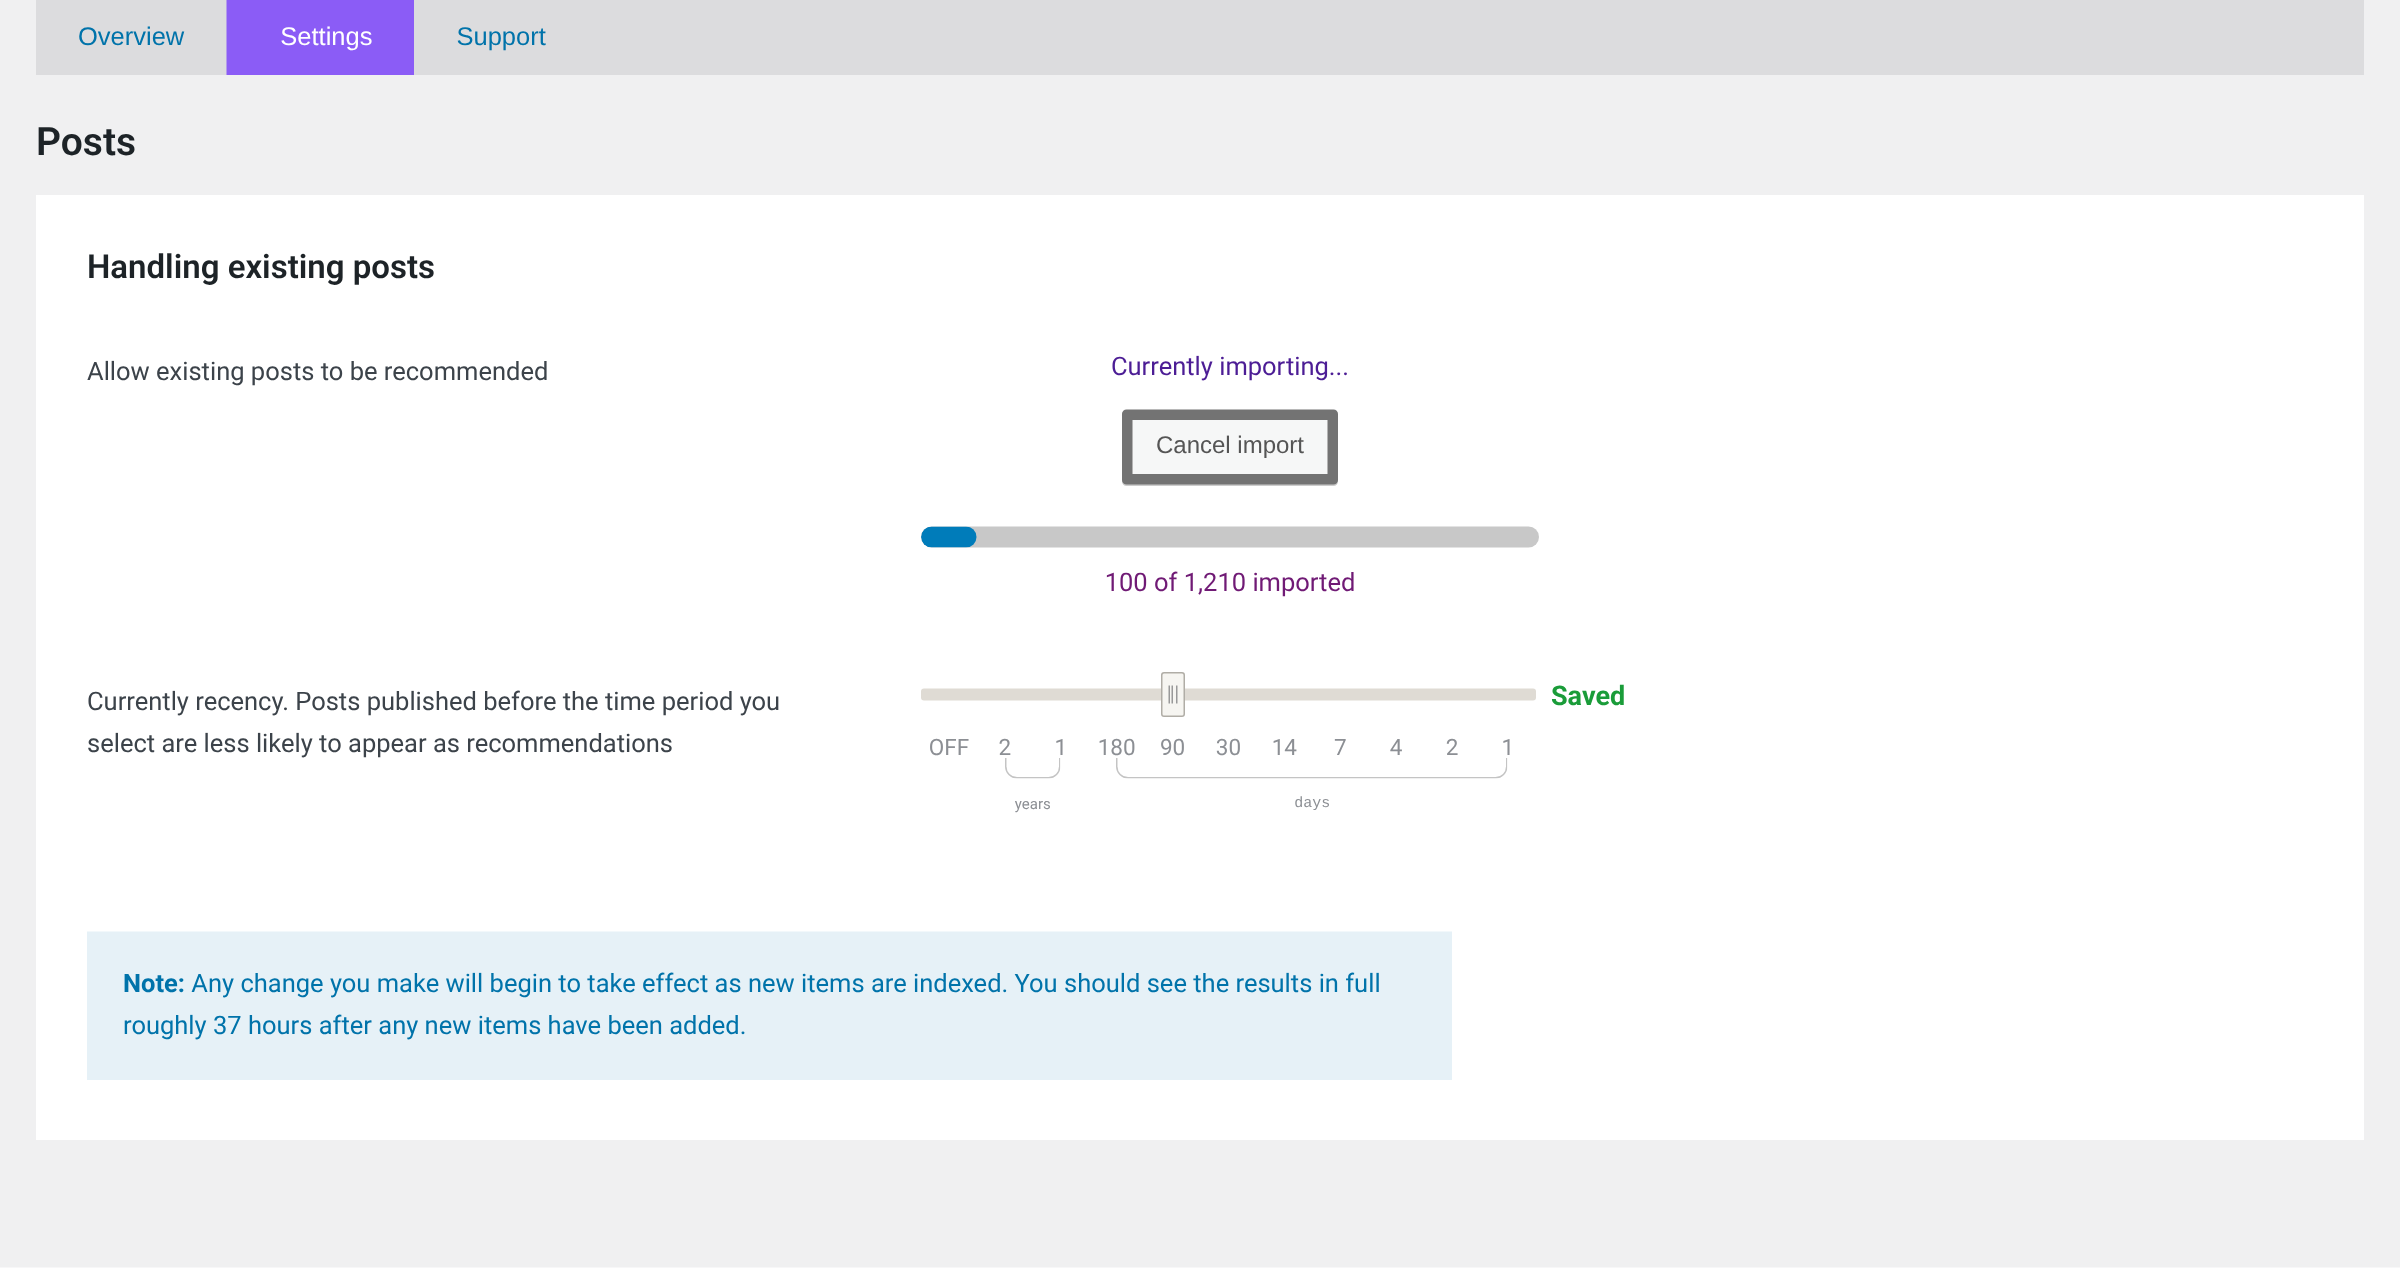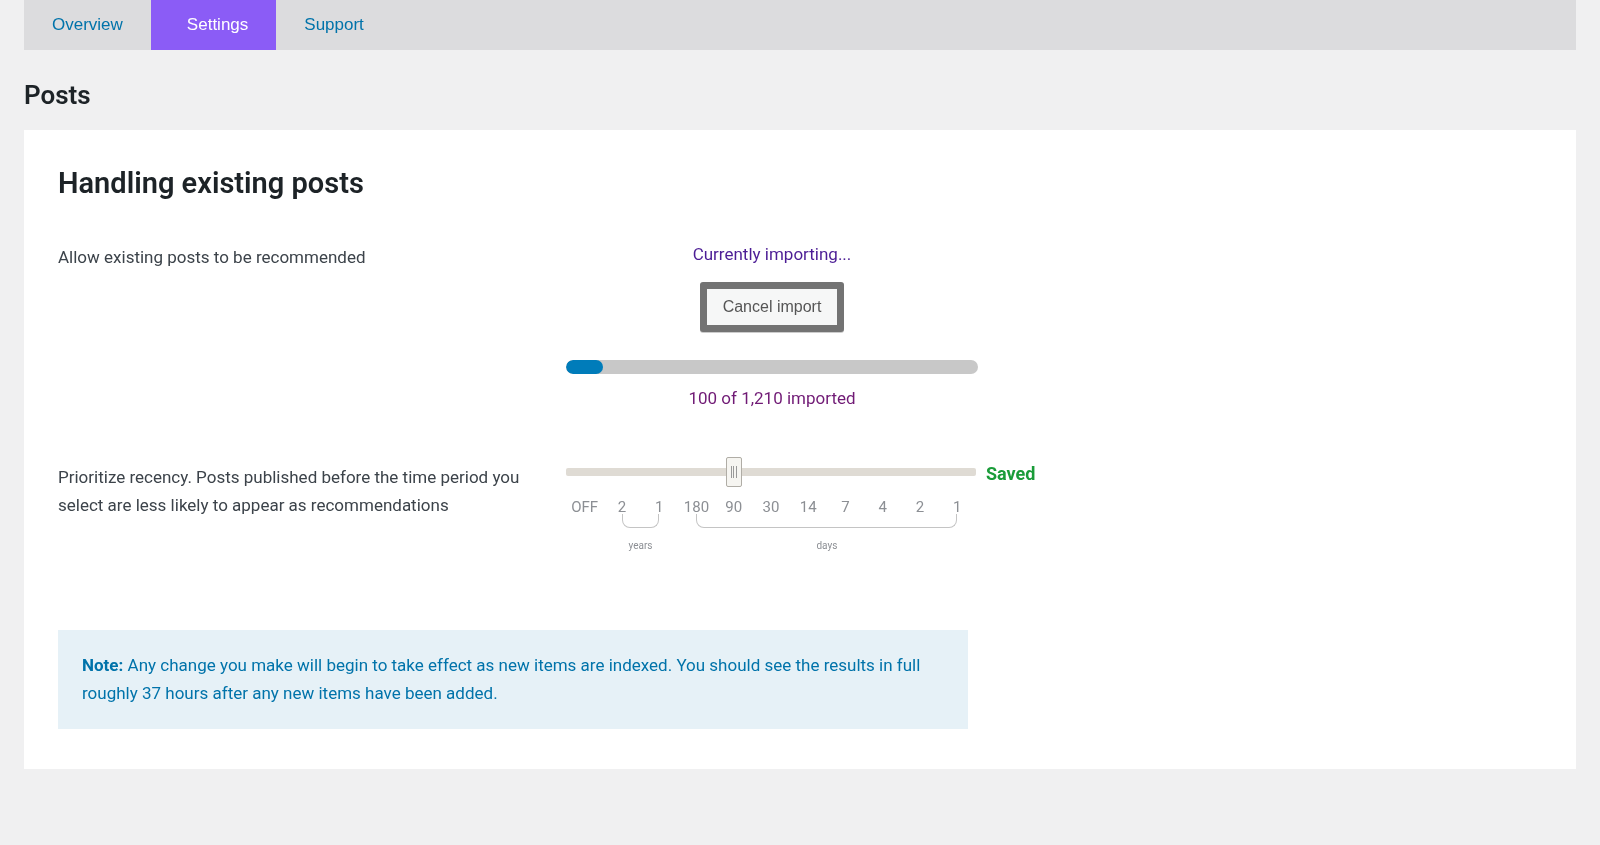--- a/index.html
+++ b/index.html
@@ -44,30 +44,31 @@
     margin: 30px 0 20px 24px;
   }
 
   
   .panel {
     background: #fff;
     margin: 0 24px 24px 24px;
     padding: 36px 34px 40px 34px;
   }
   .section-title {
-    font-size: 29px;
+    font-size: 22px;
     font-weight: 600;
     color: #1d2327;
     margin: 0 0 44px 0;
   }
 
   
   .row {
     display: flex;
     margin-bottom: 56px;
+    gap: 48px;
   }
   .row-label {
     width: 508px;
     font-size: 17px;
     color: #3c434a;
     line-height: 1.6;
     padding-right: 28px;
   }
   .row-control {
     flex: 1;
@@ -218,21 +219,21 @@
         <button class="btn">Cancel import</button>
         <div class="progress">
           <div class="progress-fill" id="progressFill" style="width: 9%;"></div>
         </div>
         <div class="progress-text">100 of 1,210 imported</div>
       </div>
     </div>
   </div>
 
   <div class="row" style="margin-bottom:70px;">
-    <div class="row-label">Prioritize recency. Posts published before the time period you select are less likely to appear as recommendations</div>
+    <div class="row-label">Currently recency. Posts published before the time period you select are less likely to appear as recommendations</div>
     <div class="row-control">
       <div class="slider-wrap">
         <div class="slider-track">
           <div class="slider-thumb" id="sliderThumb" style="left: 40.9091%;"></div>
         </div>
         <div class="slider-marks" id="sliderMarks">
             <span class="slider-mark">OFF</span>
             <span class="slider-mark">2</span>
             <span class="slider-mark">1</span>
             <span class="slider-mark">180</span>
@@ -243,21 +244,21 @@
             <span class="slider-mark">4</span>
             <span class="slider-mark">2</span>
             <span class="slider-mark">1</span>
           </div>
         <div class="slider-brackets">
           <div class="bracket" id="bracketYears" style="left: 13.6364%; width: 9.09091%;"></div>
           <div class="bracket" id="bracketDays" style="left: 31.8182%; width: 63.6364%;"></div>
         </div>
         <div class="units">
           <span class="unit-label" id="unitYears" style="left: 18.1818%;">years</span>
-          <span class="unit-label" id="unitDays" style="left: 63.6364%;">days</span>
+          <span class="unit-label" id="unitDays" style="left: 63.6364%; font-family: Liberation Mono, monospace;">days</span>
         </div>
       </div>
       <div class="saved">Saved</div>
     </div>
   </div>
 
   <div class="note">
     <strong>Note:</strong>
     <span>Any change you make will begin to take effect as new items are indexed. You should see the results in full roughly 37 hours after any new items have been added.</span>
   </div>

